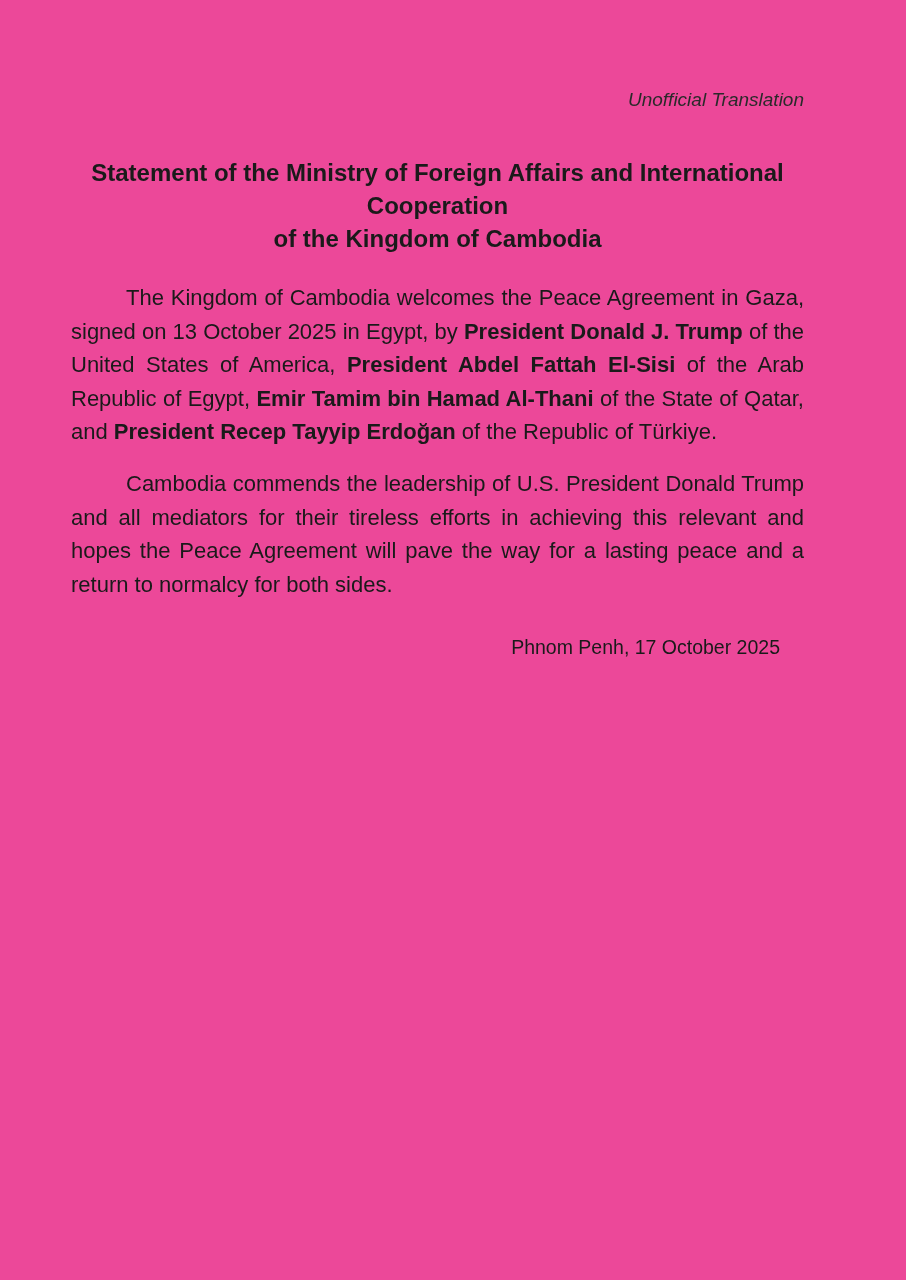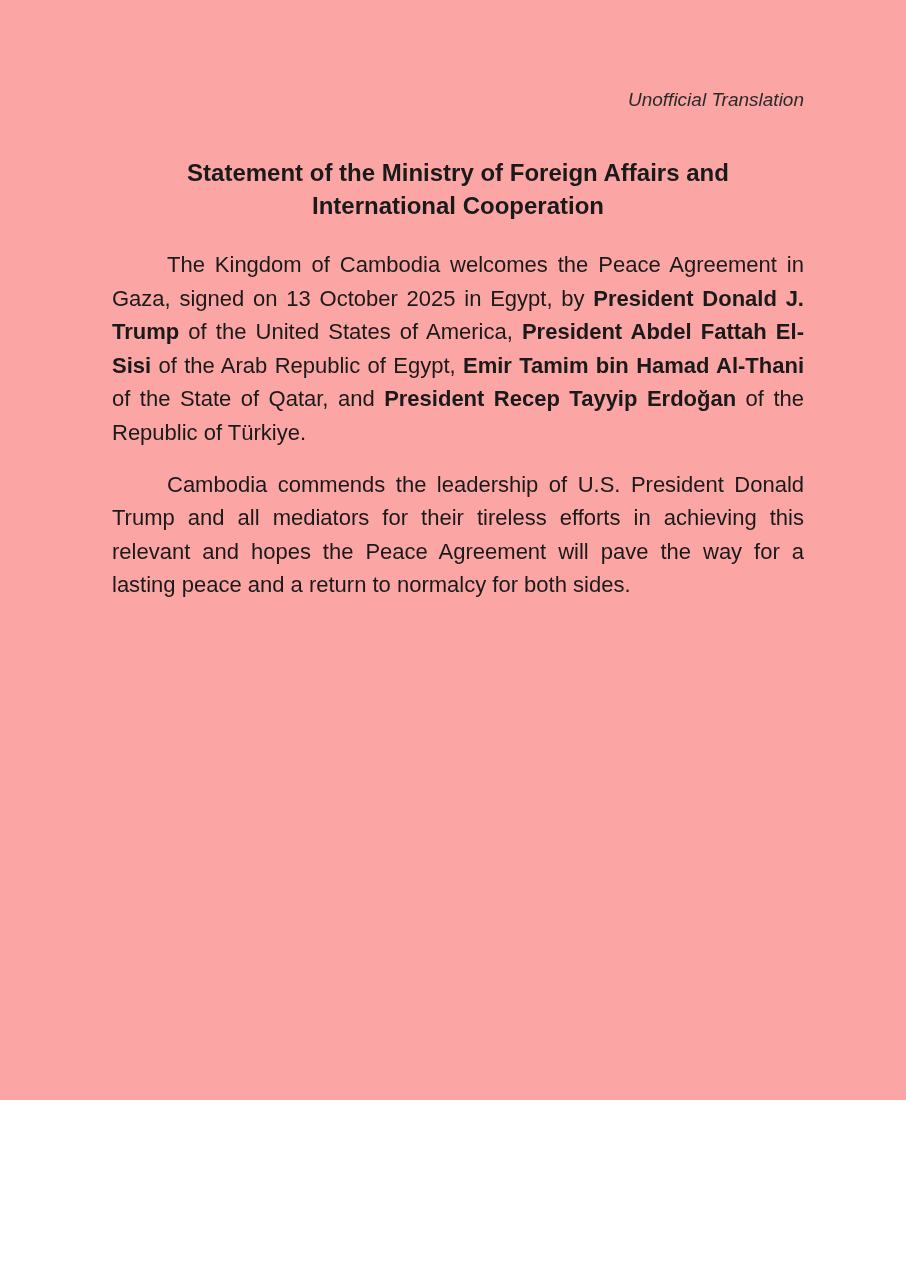--- a/index.html
+++ b/index.html
@@ -3,27 +3,27 @@
 <meta charset="utf-8">
 <style>
   html, body {
     margin: 0;
     padding: 0;
     background: #ffffff;
   }
   .page {
     position: relative;
     width: 906px;
-    height: 1100px;
-    background: #fca5a5;
+    height: 1280px;
+    background: #ec4899;
     font-family: "Liberation Sans", "DejaVu Sans", sans-serif;
     color: #1a1a1a;
     overflow: hidden;
     box-sizing: border-box;
-    padding-left: 112px;
+    padding-left: 71px;
     padding-right: 102px;
   }
   .watermark {
     margin: 0;
     padding-top: 88px;
     text-align: right;
     font-style: italic;
     font-size: 19px;
     line-height: 24px;
     color: #2a2a2a;
@@ -68,21 +68,23 @@
 </head>
 <body>
 
 <div class="page">
 
   <p class="watermark">Unofficial Translation</p>
 
 
   <div class="doc-title">
     <div>Statement of the Ministry of Foreign Affairs and International Cooperation</div>
+    <div>of the Kingdom of Cambodia</div>
   </div>
 
   <div class="paragraphs">
       <p class="body-paragraph"><span>The Kingdom of Cambodia welcomes the Peace Agreement in Gaza, signed on 13 October 2025 in Egypt, by </span><span class="bold">President Donald J. Trump</span><span> of the United States of America, </span><span class="bold">President Abdel Fattah El-Sisi</span><span> of the Arab Republic of Egypt, </span><span class="bold">Emir Tamim bin Hamad Al-Thani</span><span> of the State of Qatar, and </span><span class="bold">President Recep Tayyip Erdoğan</span><span> of the Republic of Türkiye.</span></p>
       <p class="body-paragraph"><span>Cambodia commends the leadership of U.S. President Donald Trump and all mediators for their tireless efforts in achieving this relevant and hopes the Peace Agreement will pave the way for a lasting peace and a return to normalcy for both sides.</span></p>
     </div>
 
+  <p class="dateline">Phnom Penh, 17 October 2025</p>
 
 </div>
 
 </body></html>

